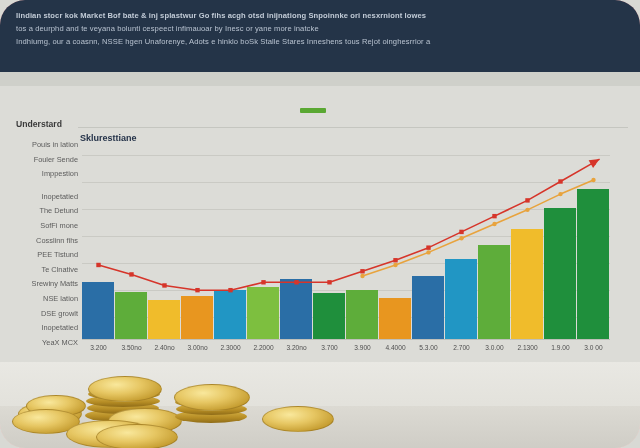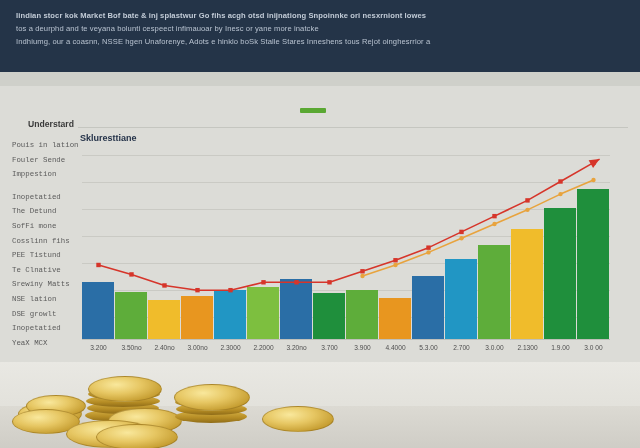--- a/index.html
+++ b/index.html
@@ -2,21 +2,21 @@
 <html><head>
 <meta charset="utf-8">
 <style>
   html,body{margin:0;padding:0;}
   body{
     width:640px;height:448px;overflow:hidden;
     background:#d8d9d4;
     font-family:"Liberation Sans", sans-serif;
     -webkit-font-smoothing:antialiased;
   }
-  #page{position:relative;width:640px;height:448px;overflow:hidden;background:#fca5a5;}
+  #page{position:relative;width:640px;height:448px;overflow:hidden;background:#fca5a5;border-radius:25px;}
 
   
   .header{
     position:absolute;left:0;top:0;width:640px;height:72px;
     background:#243448;
     box-sizing:border-box;
     padding:9px 16px 0 16px;
     overflow:hidden;
   }
   .header-line{
@@ -37,37 +37,36 @@
   }
 
   
   .body-area{
     position:absolute;left:0;top:86px;width:640px;height:276px;
     background:#dcdcd7;
   }
 
   
   .sidebar{
-    position:absolute;left:12px;top:86px;width:78px;height:272px;
+    position:absolute;left:0;top:86px;width:78px;height:272px;
   }
   .sb-title{
     position:absolute;left:0;top:33px;width:78px;
     text-align:center;
     font-size:8.6px;font-weight:700;color:#3a3a3a;
     filter:blur(.25px);
   }
   .sb-list{position:absolute;left:0;top:52px;width:78px;}
   .sb-item{
-    text-align:left;
+    text-align:right;
     font-size:7.4px;
     color:#5b5b5b;
     line-height:14.6px;
     white-space:nowrap;
     filter:blur(.3px);
-    font-family:Liberation Mono, monospace;
   }
   .sb-gap{height:8px;}
 
   
   .chart-title{
     position:absolute;left:255;top:92px;
     width:210px;text-align:center;
     font-size:10px;font-weight:700;color:#1d2d45;
     filter:blur(.2px);
   }

